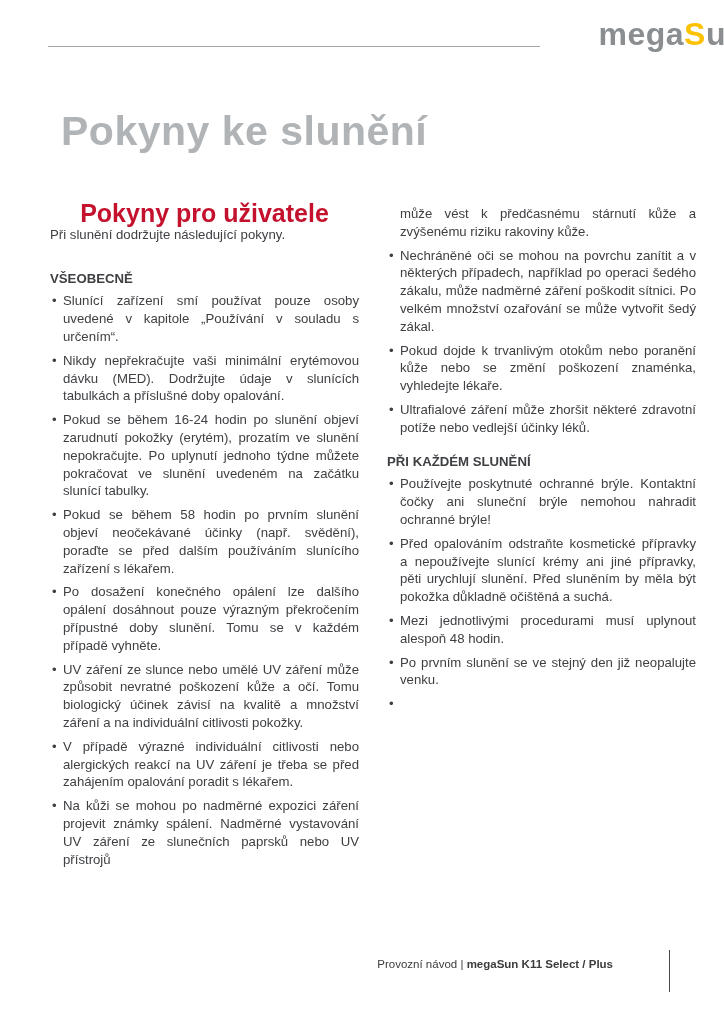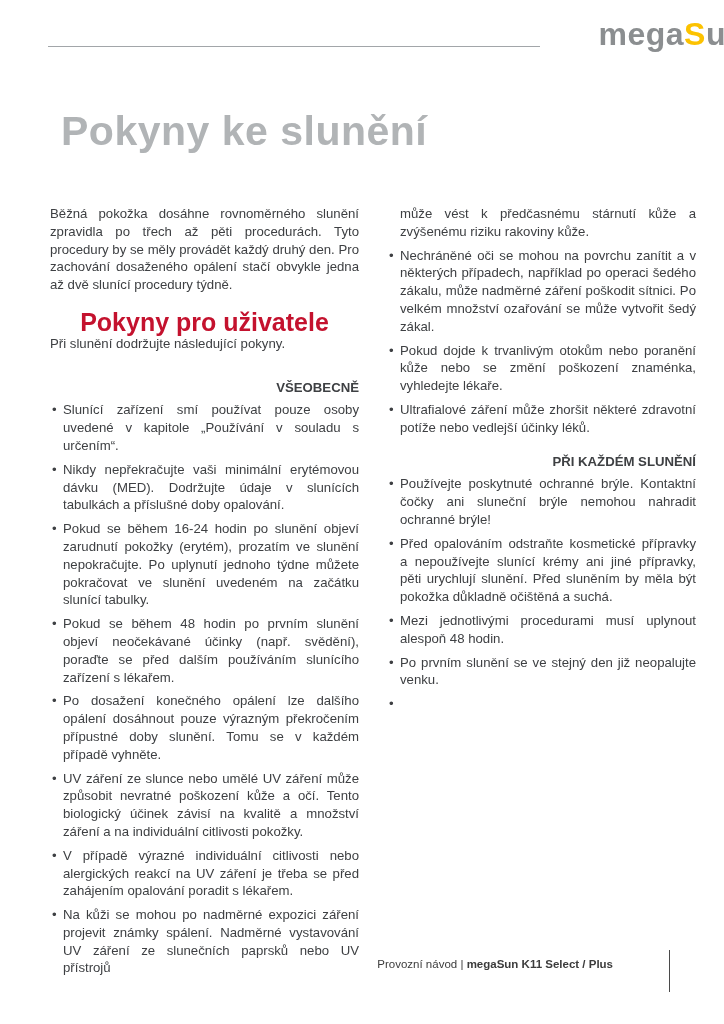--- a/index.html
+++ b/index.html
@@ -63,21 +63,21 @@
   .red-heading {
     margin:0 0 3px;
     font-size:25px; font-weight:bold;
     color:var(--heading_red,#c4122e);
     text-align:center;
   }
   .sub { margin:0 0 26px; }
   .group-heading {
     margin:17px 0 5px;
     font-size:13.2px; font-weight:bold;
-    text-align:right;
+    text-align:left;
     color:var(--body_text,#3e4043);
   }
   .group-heading.mt { margin-top:16px; }
   .bullet-item {
     position:relative;
     padding-left:13px;
     margin-bottom:6px;
   }
   .bullet-marker {
     position:absolute; left:2px; top:0;
@@ -117,31 +117,30 @@
 <div class="page">
 
   <div class="header-rule"></div>
 
   <div class="logo"><span>mega</span><span class="logo-accent">S</span><span>un</span><span class="logo-dot"></span></div>
 
   <h1 class="title">Pokyny ke slunění</h1>
 
   <div class="columns">
     <div class="col">
-      <p class="intro">Běžná pokožka dosáhne rovnoměrného slunění zpravidla po třech až pěti procedurách. Tyto procedury by se měly provádět každý druhý den. Pro zachování dosaženého opálení stačí obvykle jedna až dvě slunící procedury týdně.</p>
       <h2 class="red-heading">Pokyny pro uživatele</h2>
       <p class="sub">Při slunění dodržujte následující pokyny.</p>
       <h3 class="group-heading">VŠEOBECNĚ</h3>
       <div class="bullets">
           <div class="bullet-item"><span class="bullet-marker">•</span><span>Slunící zařízení smí používat pouze osoby uvedené v kapitole „Používání v souladu s určením“.</span></div>
           <div class="bullet-item"><span class="bullet-marker">•</span><span>Nikdy nepřekračujte vaši minimální erytémovou dávku (MED). Dodržujte údaje v slunících tabulkách a příslušné doby opalování.</span></div>
           <div class="bullet-item"><span class="bullet-marker">•</span><span>Pokud se během 16-24 hodin po slunění objeví zarudnutí pokožky (erytém), prozatím ve slunění nepokračujte. Po uplynutí jednoho týdne můžete pokračovat ve slunění uvedeném na začátku slunící tabulky.</span></div>
-          <div class="bullet-item"><span class="bullet-marker">•</span><span>Pokud se během 48 hodin po prvním slunění objeví neočekávané účinky (např. svědění), poraďte se před dalším používáním slunícího zařízení s lékařem.</span></div>
+          <div class="bullet-item"><span class="bullet-marker">•</span><span>Pokud se během 58 hodin po prvním slunění objeví neočekávané účinky (např. svědění), poraďte se před dalším používáním slunícího zařízení s lékařem.</span></div>
           <div class="bullet-item"><span class="bullet-marker">•</span><span>Po dosažení konečného opálení lze dalšího opálení dosáhnout pouze výrazným překročením přípustné doby slunění. Tomu se v každém případě vyhněte.</span></div>
-          <div class="bullet-item"><span class="bullet-marker">•</span><span>UV záření ze slunce nebo umělé UV záření může způsobit nevratné poškození kůže a očí. Tento biologický účinek závisí na kvalitě a množství záření a na individuální citlivosti pokožky.</span></div>
+          <div class="bullet-item"><span class="bullet-marker">•</span><span>UV záření ze slunce nebo umělé UV záření může způsobit nevratné poškození kůže a očí. Tomu biologický účinek závisí na kvalitě a množství záření a na individuální citlivosti pokožky.</span></div>
           <div class="bullet-item"><span class="bullet-marker">•</span><span>V případě výrazné individuální citlivosti nebo alergických reakcí na UV záření je třeba se před zahájením opalování poradit s lékařem.</span></div>
           <div class="bullet-item"><span class="bullet-marker">•</span><span>Na kůži se mohou po nadměrné expozici záření projevit známky spálení. Nadměrné vystavování UV záření ze slunečních paprsků nebo UV přístrojů</span></div>
         </div>
     </div>
     <div class="col">
       <p class="continuation">může vést k předčasnému stárnutí kůže a zvýšenému riziku rakoviny kůže.</p>
       <div class="bullets">
           <div class="bullet-item"><span class="bullet-marker">•</span><span>Nechráněné oči se mohou na povrchu zanítit a v některých případech, například po operaci šedého zákalu, může nadměrné záření poškodit sítnici. Po velkém množství ozařování se může vytvořit šedý zákal.</span></div>
           <div class="bullet-item"><span class="bullet-marker">•</span><span>Pokud dojde k trvanlivým otokům nebo poranění kůže nebo se změní poškození znaménka, vyhledejte lékaře.</span></div>
           <div class="bullet-item"><span class="bullet-marker">•</span><span>Ultrafialové záření může zhoršit některé zdravotní potíže nebo vedlejší účinky léků.</span></div>

